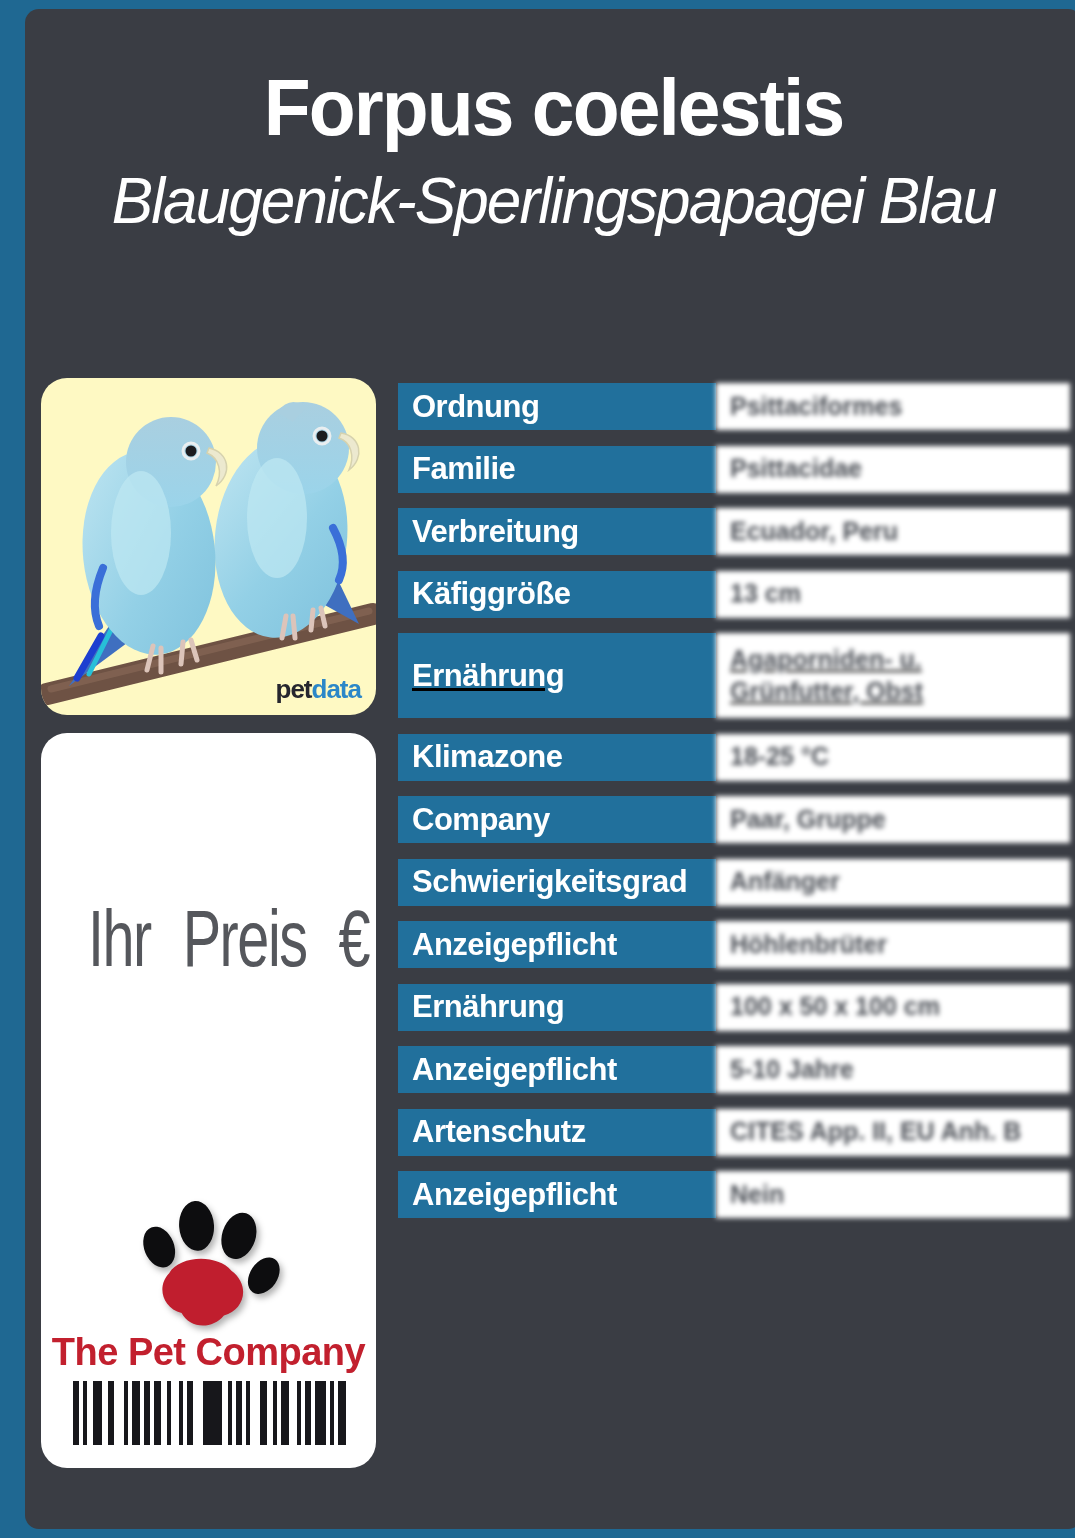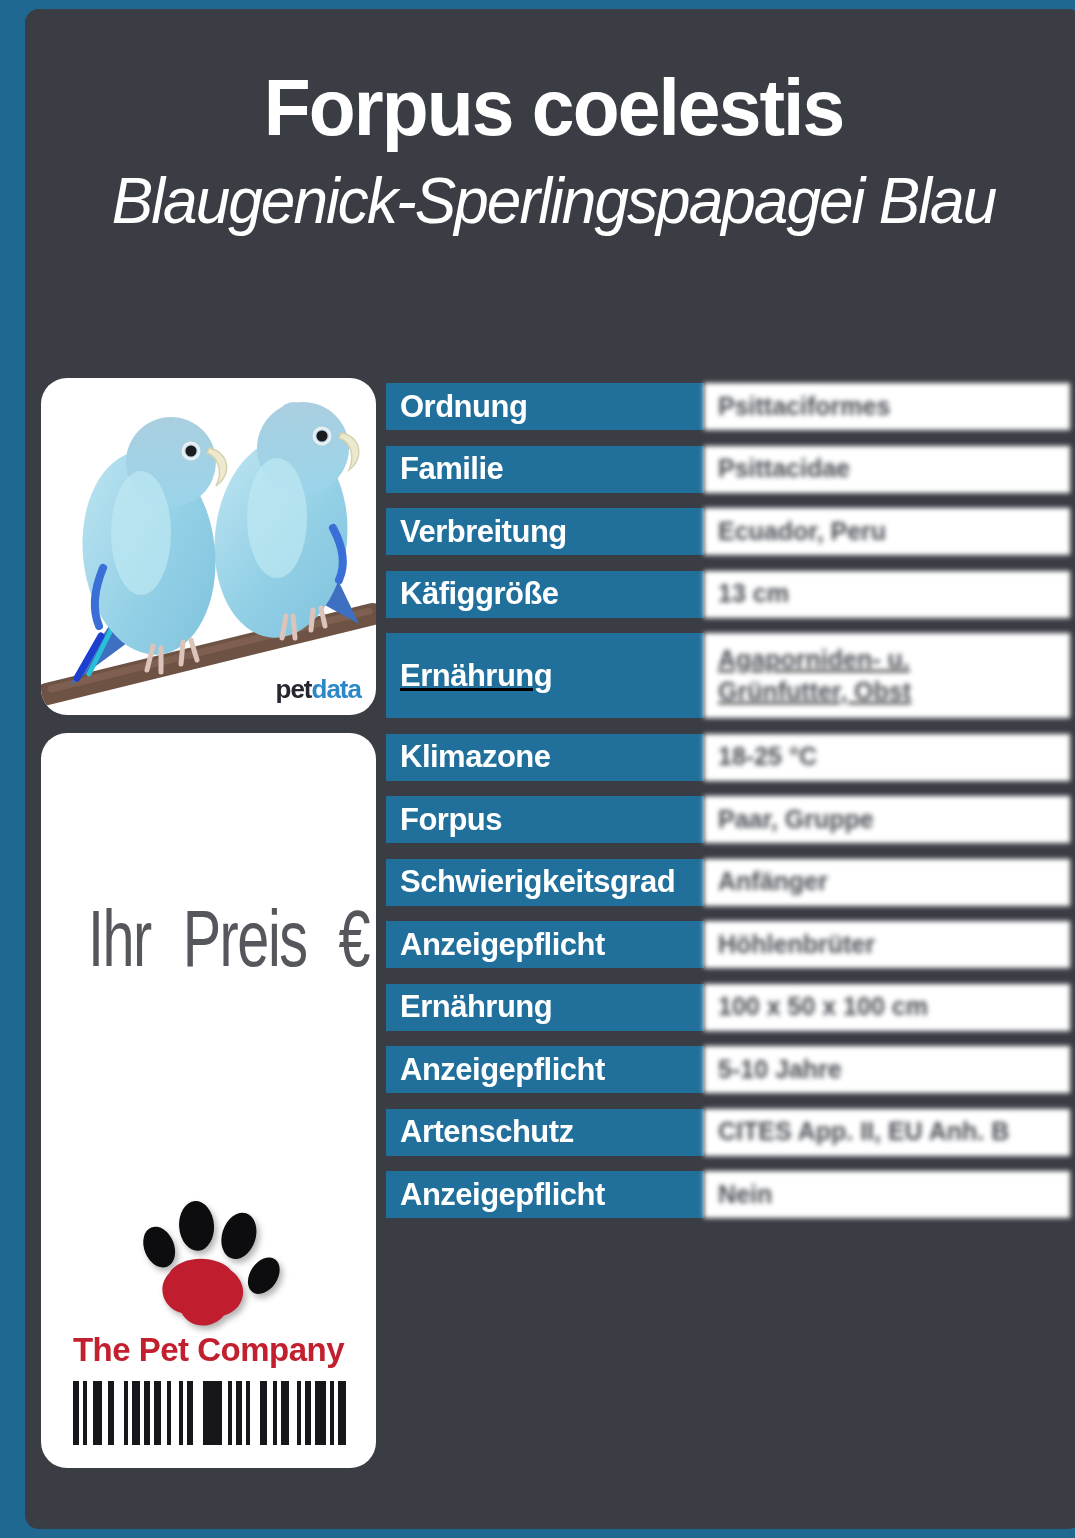--- a/index.html
+++ b/index.html
@@ -26,21 +26,21 @@
   }
   .subtitle{
     position:absolute;left:0;top:164px;width:100%;
     text-align:center;color:#ffffff;
     font-size:64px;font-style:italic;letter-spacing:-2px;
     transform:scaleX(0.97);
   }
   
   .photo-card{
     position:absolute;left:25px;top:378px;width:335px;height:337px;
-    background:#ffffff;border-radius:26px;overflow:hidden;
+    background:#fef9c3;border-radius:26px;overflow:hidden;
   }
   .photo-card svg{position:absolute;left:0;top:0;}
   .watermark{
     position:absolute;right:15px;bottom:10px;
     font-size:26px;font-weight:bold;letter-spacing:-1px;
   }
   .watermark .wm-pet{color:#26262e;}
   .watermark .wm-data{color:#2B87C8;}
   
   .price-card{
@@ -55,32 +55,32 @@
     white-space:nowrap;word-spacing:0.30em;letter-spacing:-2px;
   }
   .paw-wrap{
     position:absolute;left:50%;top:468px;transform:translateX(-50%);
     width:150px;height:132px;
     filter:drop-shadow(3px 4px 3px rgba(0,0,0,0.30));
   }
   .brand-name{
     position:absolute;left:0;top:598px;width:100%;
     text-align:center;color:#C2202E;
-    font-size:33px;font-weight:bold;letter-spacing:-0.5px;
+    font-size:38px;font-weight:bold;letter-spacing:-0.5px;
   }
   .barcode{
     position:absolute;left:32px;top:648px;width:273px;height:64px;
   }
   .barcode .bar{position:absolute;top:0;height:100%;background:#17171b;}
   
   .info-table{
     position:absolute;left:370px;top:383px;width:684px;
   }
   .row{
-    display:flex;height:47px;margin-bottom:15.5px;
+    display:flex;height:47px;margin-bottom:15.5px;margin-left:12px;
   }
   .row.tall{height:85px;text-decoration:underline;}
   .row .cell-label{
     width:318px;min-width:318px;background:#21709C;
     display:flex;align-items:center;
     color:#ffffff;font-size:31px;font-weight:bold;
     padding-left:14px;box-sizing:border-box;
     letter-spacing:-0.5px;
   }
   .row .cell-value{
@@ -216,21 +216,21 @@
     <div class="cell-value">Agaporniden- u.
 Grünfutter, Obst</div>
   </div>
 
   <div class="row">
     <div class="cell-label">Klimazone</div>
     <div class="cell-value">18-25 °C</div>
   </div>
 
   <div class="row">
-    <div class="cell-label">Forpus</div>
+    <div class="cell-label">Company</div>
     <div class="cell-value">Paar, Gruppe</div>
   </div>
 
   <div class="row">
     <div class="cell-label">Schwierigkeitsgrad</div>
     <div class="cell-value">Anfänger</div>
   </div>
 
   <div class="row">
     <div class="cell-label">Anzeigepflicht</div>

